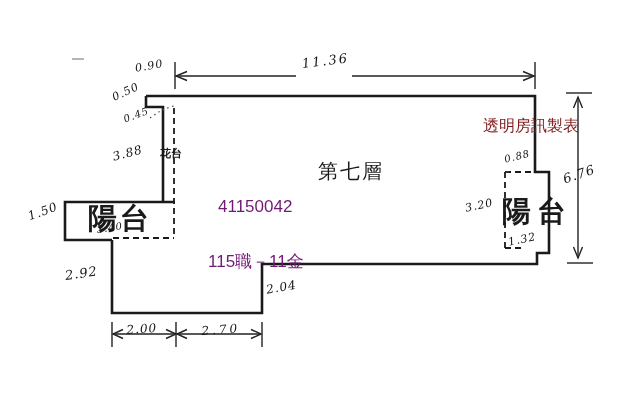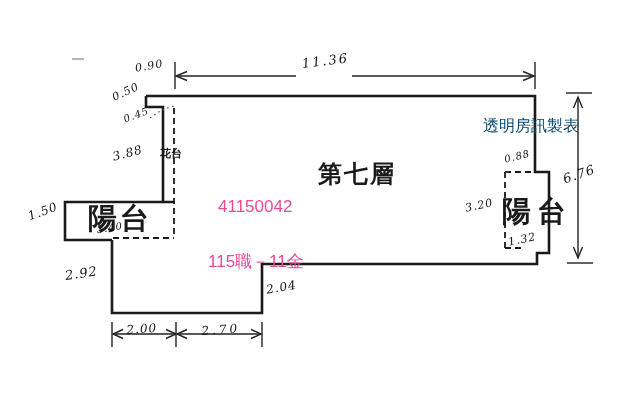--- a/index.html
+++ b/index.html
@@ -11,24 +11,24 @@
   .hw{
     position:absolute;font-family:"DejaVu Serif",serif;font-style:italic;
     font-size:12px;color:#151515;white-space:nowrap;transform-origin:left top;
     letter-spacing:1px;
   }
   .cjk{
     position:absolute;color:#1a1a1a;white-space:nowrap;
     font-family:"DejaVu Sans",sans-serif;
   }
   .balcony-label{font-size:29px;font-weight:bold;letter-spacing:3px;}
-  .floor-label{font-size:24px;font-weight:bold;letter-spacing:2px;}
+  .floor-label{font-size:20px;font-weight:normal;letter-spacing:2px;}
   .planter-label{font-size:11px;font-weight:bold;}
-  .maker-label{font-size:16px;color:#0c4a6e;letter-spacing:0px;}
-  .typed{font-family:"Liberation Sans","DejaVu Sans",sans-serif;font-size:17px;color:#ec4899;}
+  .maker-label{font-size:16px;color:#7f1d1d;letter-spacing:0px;}
+  .typed{font-family:"Liberation Sans","DejaVu Sans",sans-serif;font-size:17px;color:#701a75;}
 </style>
 </head>
 <body>
 
 <div id="stage">
 
   <svg width="640" height="409" viewBox="0 0 640 409">
 
     <path d="M72,59 H84" stroke="#b5b5b5" stroke-width="2" fill="none"></path>
 

